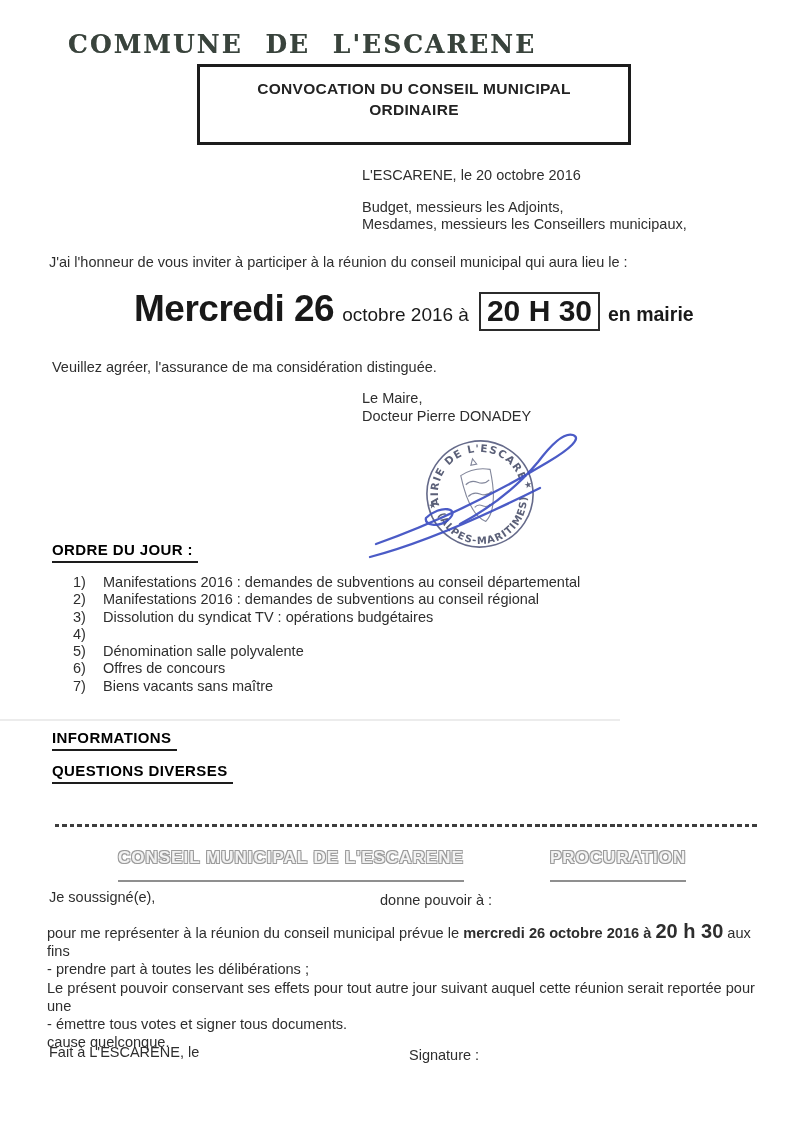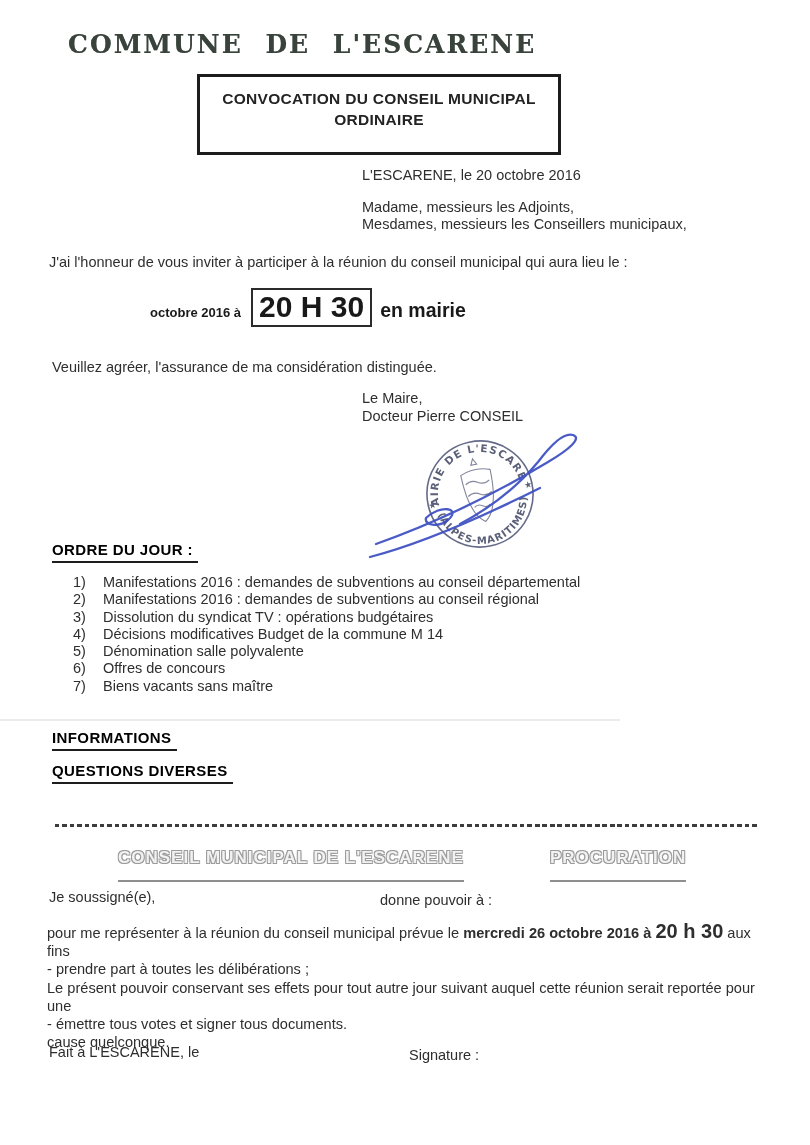--- a/index.html
+++ b/index.html
@@ -17,42 +17,42 @@
     font-family:"DejaVu Serif", serif;
     font-weight:bold; font-size:25px;
     letter-spacing:2px; word-spacing:12px;
     color:#39433c;
     transform:scaleY(1.04);
     text-shadow:0 0 .6px rgba(45,60,50,.55);
   }
 
   
   .title-box {
-    left:197px; top:74px; width:364px; height:81px;
+    left:197px; top:64px; width:434px; height:81px;
     border:3px solid #1c1c1c;
     display:flex; flex-direction:column; justify-content:center; align-items:center;
     padding-bottom:12px;
   }
   .title-box div {
     font-size:15.5px; font-weight:bold; color:#232323;
     letter-spacing:.3px; line-height:21px; text-align:center;
   }
 
   .dateline   { left:362px; top:167px; font-size:14.5px; }
   .salut1     { left:362px; top:199px; font-size:14.5px; }
   .salut2     { left:362px; top:216px; font-size:14.5px; }
   .intro      { left:49px;  top:254px; font-size:14.5px; }
 
   
   .meeting {
     left:134px; top:288px; display:flex; align-items:baseline; white-space:nowrap;
     color:#191919;
   }
   .meeting .day    { font-size:37px; font-weight:bold; letter-spacing:-.5px; }
-  .meeting .middle { font-size:13px; font-weight:bold; margin-left:16px; }
+  .meeting .middle { font-size:19px; font-weight:normal; margin-left:8px; }
   .meeting .timebox{
     font-size:30px; font-weight:bold; margin-left:10px;
     border:2px solid #2b2b2b; padding:0 6px 1px 6px; line-height:34px; display:inline-block;
   }
   .meeting .suffix { font-size:19.5px; font-weight:bold; margin-left:8px; }
 
   .closing    { left:52px;  top:359px; font-size:14.5px; }
   .maire-block{ left:362px; top:389px; font-size:14.5px; line-height:18px; }
 
   .stamp-wrap { left:368px; top:424px; width:230px; height:142px; }
@@ -103,35 +103,36 @@
 <body>
 
 <div class="abs commune">COMMUNE DE L'ESCARENE</div>
 
 <div class="abs title-box">
   <div>CONVOCATION DU CONSEIL MUNICIPAL</div>
   <div>ORDINAIRE</div>
 </div>
 
 <div class="abs dateline">L'ESCARENE, le 20 octobre 2016</div>
-<div class="abs salut1">Madame, messieurs les Adjoints,</div>
+<div class="abs salut1">Budget, messieurs les Adjoints,</div>
 <div class="abs salut2">Mesdames, messieurs les Conseillers municipaux,</div>
 
 <div class="abs intro">J'ai l'honneur de vous inviter à participer à la réunion du conseil municipal qui aura lieu le :</div>
 
 <div class="abs meeting">
+  <span class="day">Mercredi 26</span>
   <span class="middle">octobre 2016 à</span>
   <span class="timebox">20 H 30</span>
   <span class="suffix">en mairie</span>
 </div>
 
 <div class="abs closing">Veuillez agréer, l'assurance de ma considération distinguée.</div>
 <div class="abs maire-block">
   <div>Le Maire,</div>
-  <div>Docteur Pierre CONSEIL</div>
+  <div>Docteur Pierre DONADEY</div>
 </div>
 
 <div class="abs stamp-wrap">
   <svg width="230" height="142" viewBox="0 0 230 142">
     <g transform="rotate(-12 112 70)" stroke="#50567a" fill="none" opacity="0.88">
       <circle cx="112" cy="70" r="53" stroke-width="1.6"></circle>
       <path id="arcTop" d="M 70,70 A 42,42 0 0 1 154,70" stroke="none"></path>
       <path id="arcBot" d="M 66,74 A 46,46 0 0 0 158,74" stroke="none"></path>
       <text font-family="DejaVu Sans, sans-serif" font-size="10.5" font-weight="bold" fill="#454b66" stroke="none" letter-spacing="1.2">
         <textPath href="#arcTop" startOffset="50%" text-anchor="middle">MAIRIE DE L'ESCARENE</textPath>
@@ -168,21 +169,20 @@
   <div class="agenda-row">
     <span class="num">2)</span>
     <span class="txt">Manifestations 2016 : demandes de subventions au conseil régional</span>
   </div>
   <div class="agenda-row">
     <span class="num">3)</span>
     <span class="txt">Dissolution du syndicat TV : opérations budgétaires</span>
   </div>
   <div class="agenda-row">
     <span class="num">4)</span>
-    <span class="txt">Décisions modificatives Budget de la commune M 14</span>
   </div>
   <div class="agenda-row">
     <span class="num">5)</span>
     <span class="txt">Dénomination salle polyvalente</span>
   </div>
   <div class="agenda-row">
     <span class="num">6)</span>
     <span class="txt">Offres de concours</span>
   </div>
   <div class="agenda-row">

